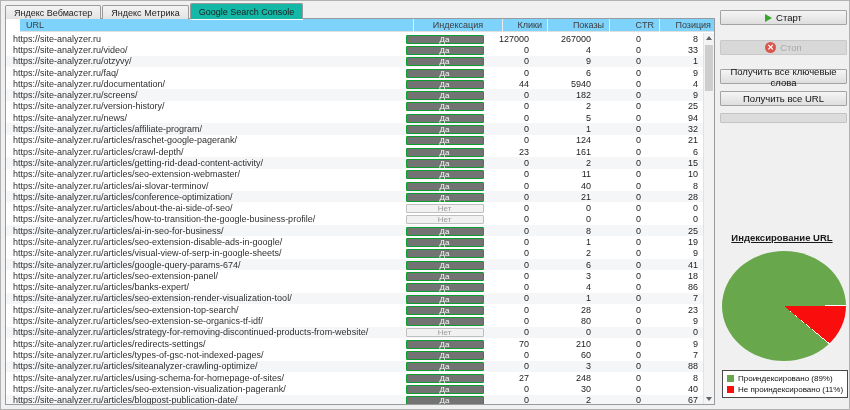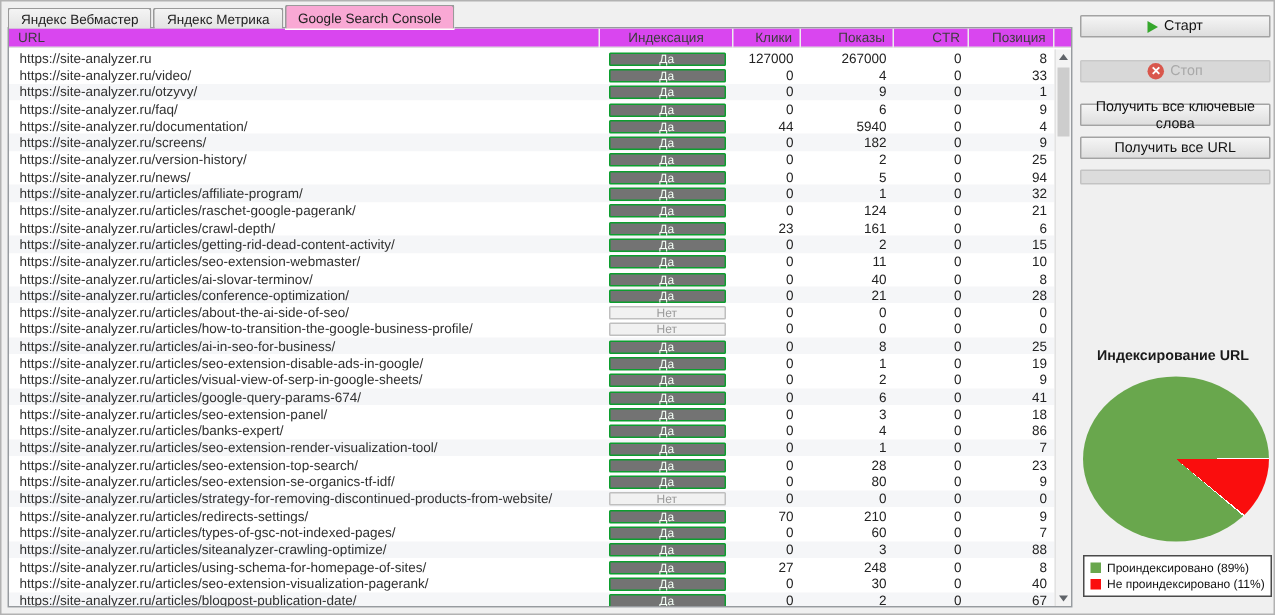--- a/index.html
+++ b/index.html
@@ -10,32 +10,32 @@
     background:#f0f0f0; border:1px solid #b2b2b2; overflow:hidden;padding-left:32px;
   }
   
   .tabbar { position:absolute; left:4px; top:2px; height:16px; display:flex; align-items:flex-end; z-index:3; }
   .tab {
     height:14px; padding:0 8px; margin-right:1px; font-size:9px; color:#222;
     background:linear-gradient(#f4f4f4,#e3e3e3); border:1px solid #9a9a9a; border-bottom:none;
     border-radius:2px 2px 0 0; display:flex; align-items:center; cursor:default; white-space:nowrap;
   }
   .tab.active {
-    height:16px; background:#f9a8d4; position:relative; z-index:4;
+    height:16px; background:#14b8a6; position:relative; z-index:4;
     box-shadow:0 1px 0 #fdfdfd;
   }
   
   .tablewrap {
     position:absolute; left:4px; top:17px; width:710px; height:387px;
     background:#ffffff; border:1px solid #979b9f; overflow:hidden; z-index:2;
   }
   .thead {
     display:grid; grid-template-columns:394px 89px 45px 62px 50px 57px;
-    height:13px; align-items:center; background:#d946ef;
-    border-bottom:1px solid #e0e0e0; color:#3c3c3c; font-size:9px;
+    height:13px; align-items:center; background:#7dd3fc;
+    border-bottom:1px solid #e0e0e0; color:#3c3c3c; font-size:9px;margin-left:14px;
   }
   .thead .hcell { border-right:1px solid #ececec; height:13px; line-height:13px; padding:0 5px; overflow:hidden; }
   .thead .h0 { text-align:left; padding-left:6px; }
   .thead .h1 { text-align:center; }
   .thead .h2,.thead .h3,.thead .h4,.thead .h5 { text-align:right; }
   .tbody { position:absolute; left:0; top:14px; right:11px; bottom:0; }
   .trow {
     display:grid; grid-template-columns:394px 89px 45px 62px 50px 57px;
     height:11.3px; align-items:center; font-size:9px; color:#222; background:#fff;
   }
@@ -72,21 +72,21 @@
     width:11px; height:11px; border-radius:50%; background:#d9574c;
     color:#fff; font-size:8px; line-height:11px; text-align:center; font-weight:bold;
   }
   .progressbar {
     position:absolute; left:719px; top:112px; width:127px; height:10px;
     background:#dcdcdc; border:1px solid #c3c3c3; border-radius:1px;
   }
   
   .chart-title {
     position:absolute; left:712px; top:231px; width:138px; text-align:center;
-    font-size:9.5px; font-weight:bold; color:#1a1a1a;
+    font-size:9.5px; font-weight:bold; color:#1a1a1a;text-decoration:underline;
   }
   .pie {
     position:absolute; left:721px; top:250px; width:124px; height:110px;
     border-radius:50%;
   }
   .legend {
     position:absolute; left:721px; top:369px; width:126px;
     background:#fff; border:1px solid #4a4a4a; padding:2px 4px;
   }
   .lrow { display:flex; align-items:center; gap:4px; height:11px; font-size:8px; color:#111; white-space:nowrap; }

